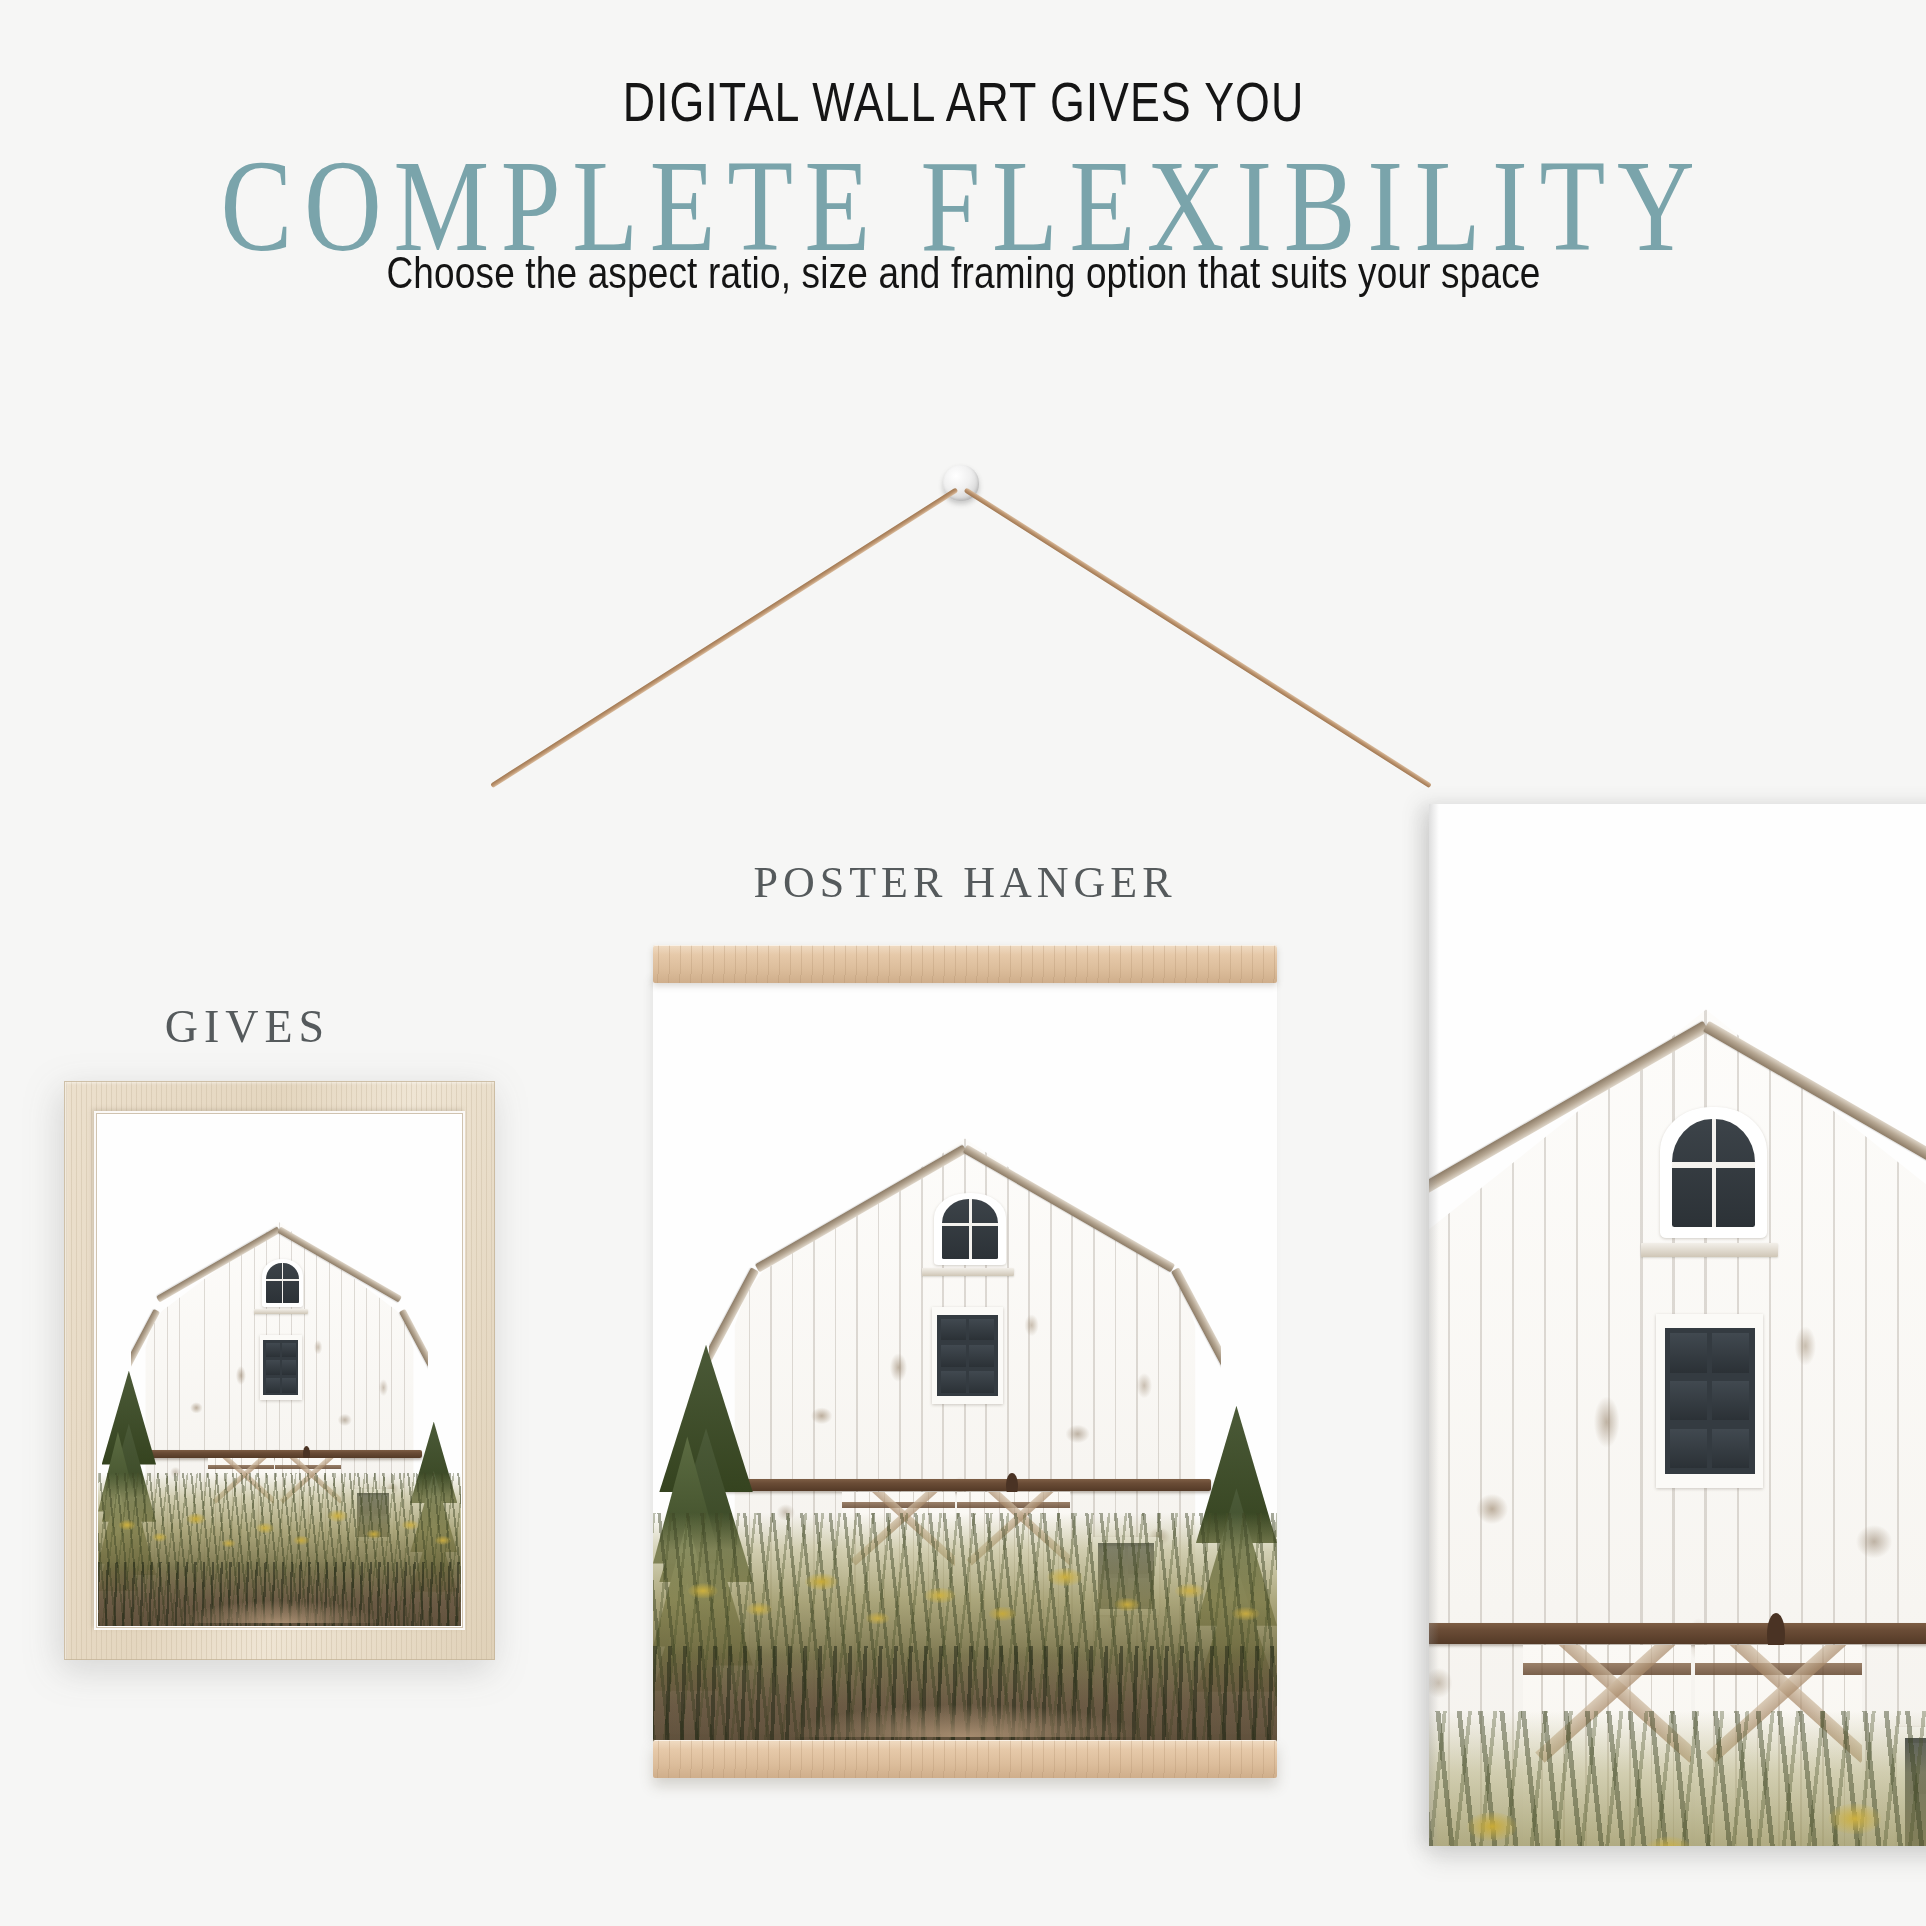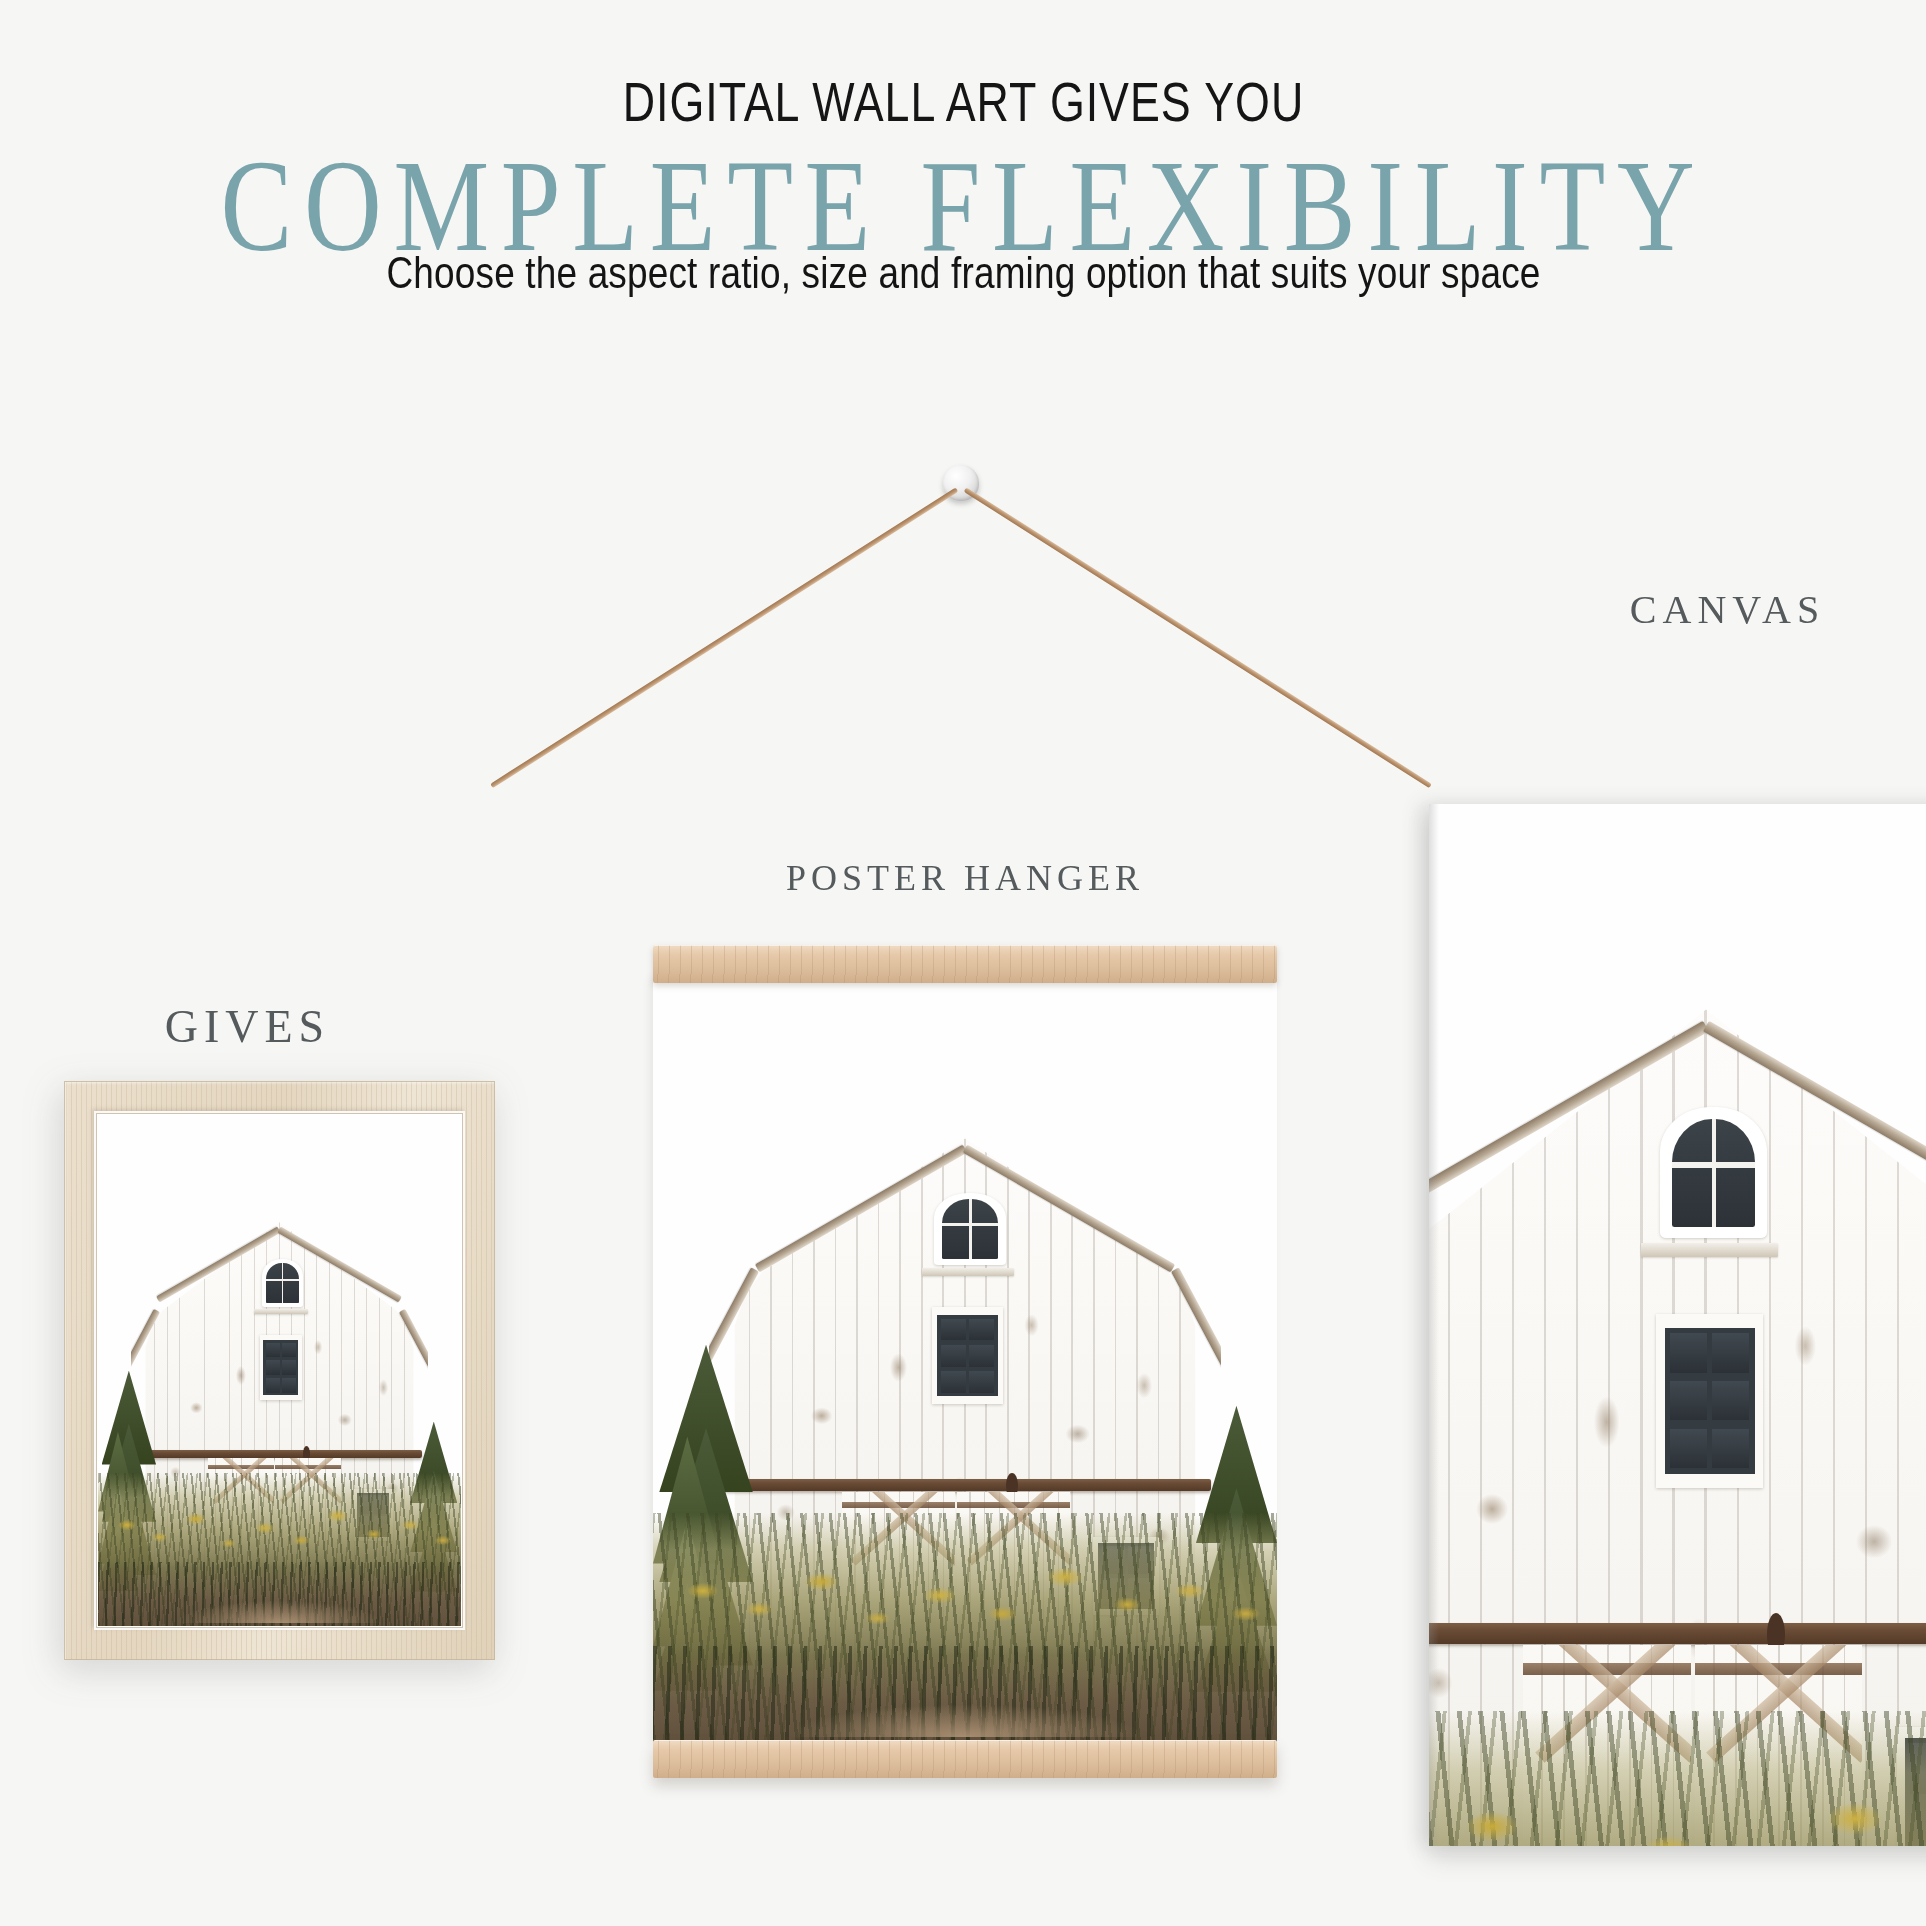--- a/index.html
+++ b/index.html
@@ -43,21 +43,21 @@
   .prod-label{
     position:absolute;
     font-family:"Liberation Serif", serif;
     font-weight:400;
     color:#555a5c;
     white-space:nowrap;
   }
   #label-frame{ left:0; top:1000px; width:495px; text-align:center;
                 font-size:46px; letter-spacing:6px; }
   #label-hanger{ left:653px; top:857px; width:624px; text-align:center;
-                 font-size:36px; letter-spacing:5px; }
+                 font-size:44px; letter-spacing:5px; }
   #label-canvas{ left:1564px; top:586px; width:327px; text-align:center;
                  font-size:40px; letter-spacing:6px; }
 
   
   .art{ position:absolute; inset:0; overflow:hidden; background:#ffffff; }
 
   
   .art .sky{ position:absolute; inset:0; background:#fefefe; }
 
   
@@ -489,21 +489,20 @@
         </div>
 
         <div class="meadow" style="height:30%;">
           <div class="dark"></div>
           <div class="path"></div>
         </div>
       </div>
     </div>
   </div>
 
-  <div class="prod-label" id="label-canvas">CANVAS</div>
 
   <div id="canvas-product">
     <div class="edge"></div>
 
     <div class="art" style="left:-34%; top:-8%; width:168%; height:132%;">
       <div class="sky"></div>
 
       <div class="barn">
         <div class="barn-mass"></div>
 

